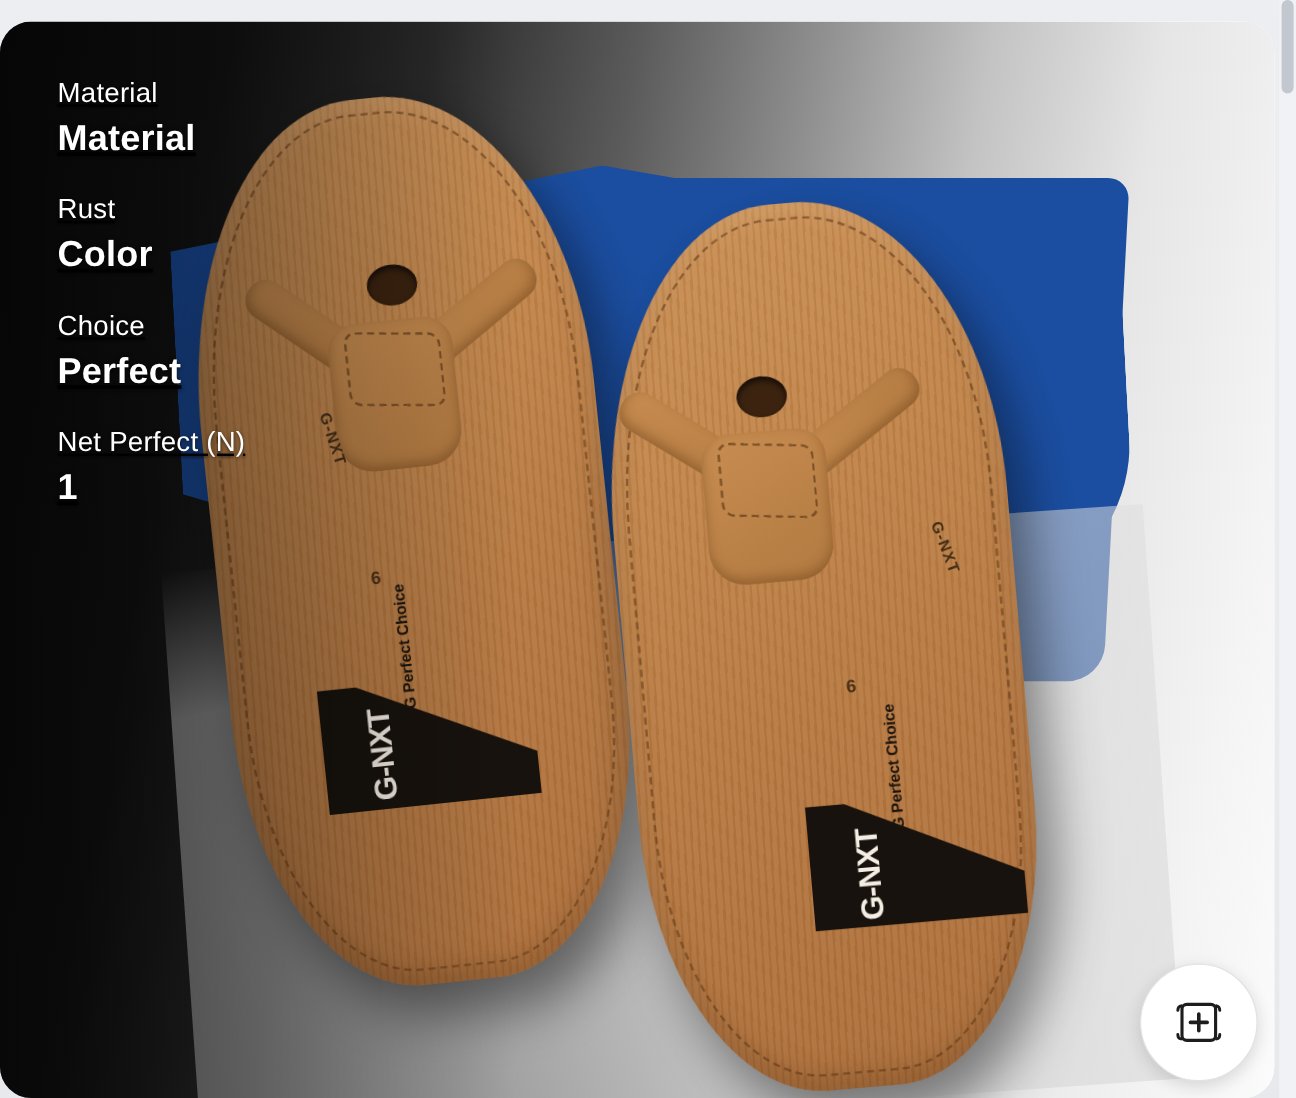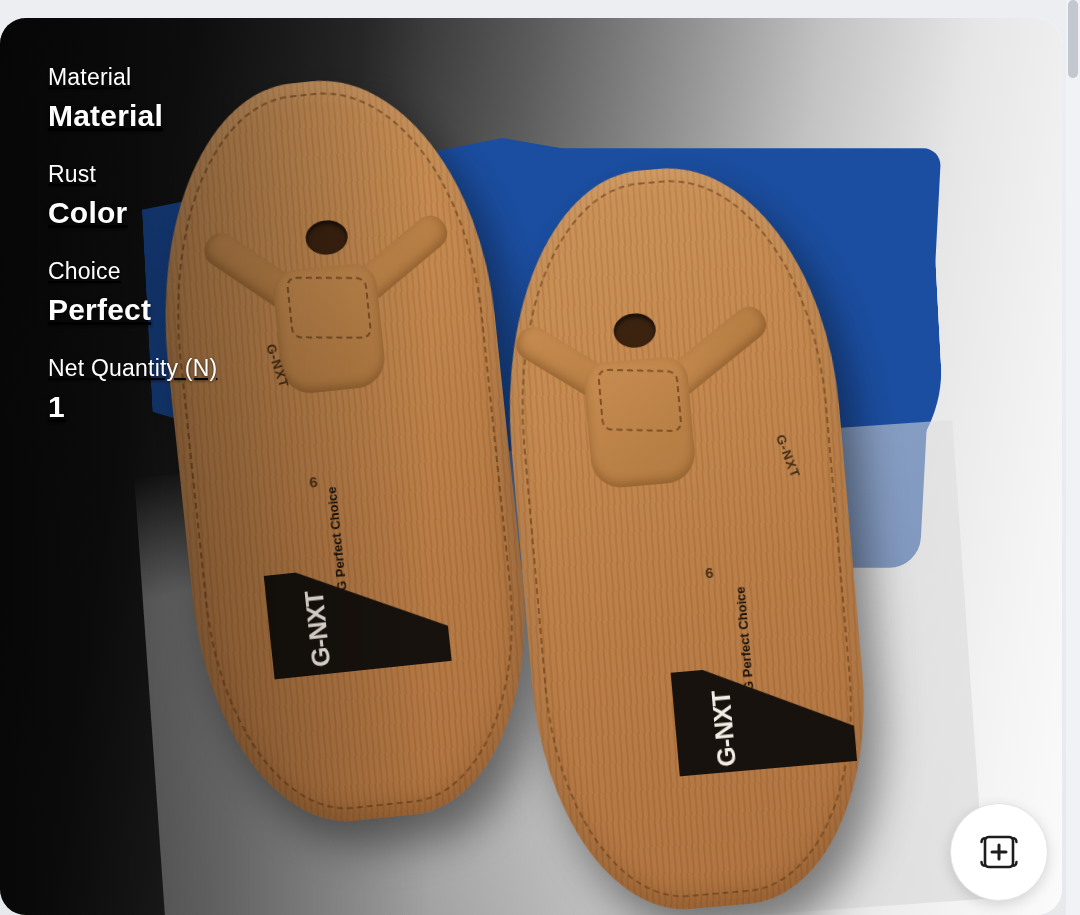--- a/index.html
+++ b/index.html
@@ -298,21 +298,21 @@
         <div class="attr-label">Rust</div>
         <div class="attr-value">Color</div>
       </div>
 
       <div class="attr-block">
         <div class="attr-label">Choice</div>
         <div class="attr-value">Perfect</div>
       </div>
 
       <div class="attr-block">
-        <div class="attr-label">Net Quantity (N)</div>
+        <div class="attr-label">Net Perfect (N)</div>
         <div class="attr-value">1</div>
       </div>
 
     </div>
   </div>
 
   <div class="fab">
     <span>
       <svg width="46" height="46" viewBox="0 0 46 46" fill="none">
         <path d="M9 12 C9 9.5 10.8 8 13 8 L33 8 C35.2 8 37 9.5 37 12 L37 34 C37 36.5 35.2 38 33 38 L13 38 C10.8 38 9 36.5 9 34 Z" stroke="#1d1d1f" stroke-width="2.6" fill="none"></path>

